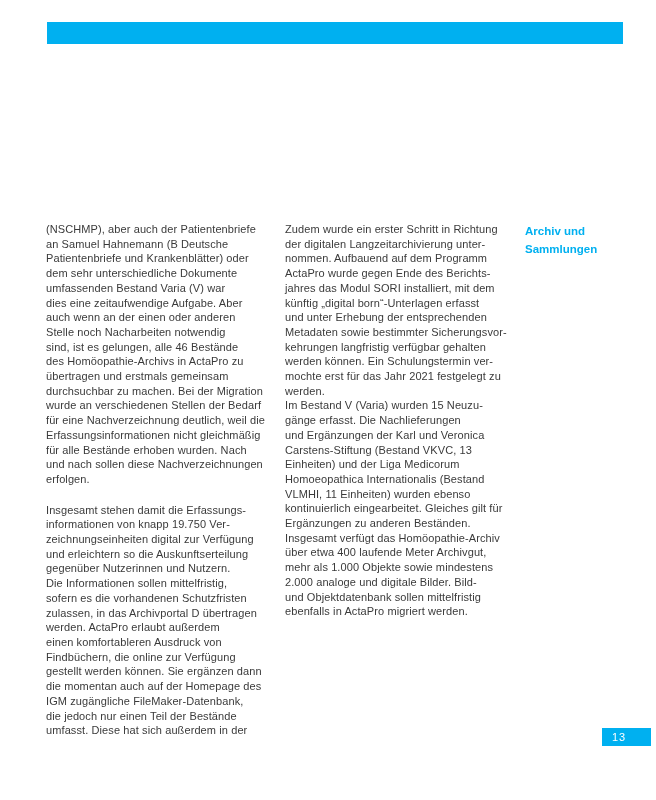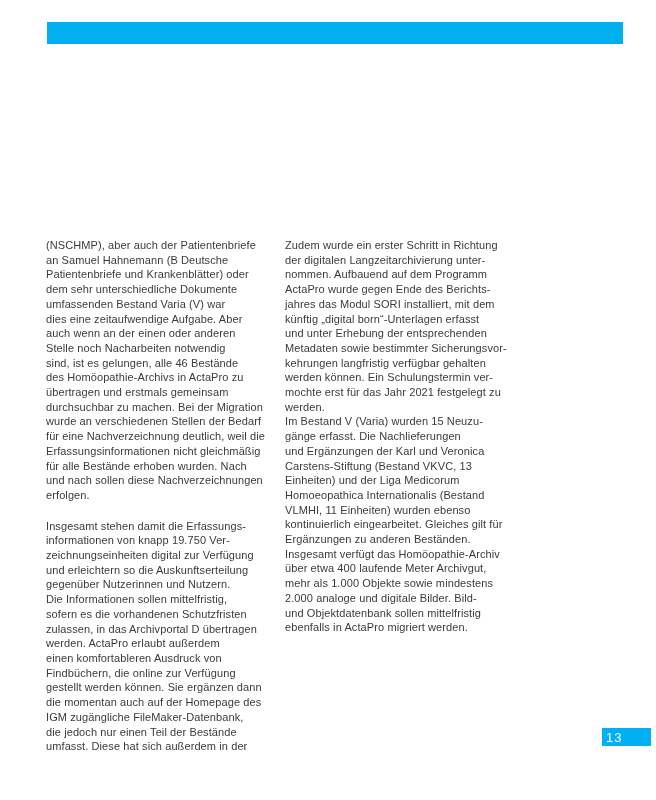--- a/index.html
+++ b/index.html
@@ -22,21 +22,21 @@
   .col {
     position: absolute;
     top: 222px;
     color: #3a3a3a;
     font-size: 11px;
     line-height: 14.7px;
     letter-spacing: 0.1px;
     text-align: left;
   }
   .col p {
-    margin: 16px 0 16px 0;
+    margin: 0 0 16px 0;
     white-space: pre-line;
   }
   .col-left  { left: 46px;  width: 228px; }
   .col-right { left: 285px; width: 240px; }
   .sidebar-label {
     position: absolute;
     left: 525px;
     top: 222px;
     width: 95px;
     color: #00b0f0;
@@ -50,23 +50,23 @@
     left: 602px;
     top: 728px;
     width: 49px;
     height: 18px;
     background: #00b0f0;
     display: flex;
     align-items: center;
   }
   .page-number-box span {
     color: #ffffff;
-    font-size: 13px;
+    font-size: 11px;
     letter-spacing: 1px;
-    padding-left: 4px;
+    padding-left: 10px;
   }
 </style>
 </head>
 <body>
 
 <div class="page">
   <div class="top-bar"></div>
 
   <div class="col col-left">
     <p>(NSCHMP), aber auch der Patientenbriefe
@@ -128,17 +128,19 @@
 kontinuierlich eingearbeitet. Gleiches gilt für
 Ergänzungen zu anderen Beständen.
 Insgesamt verfügt das Homöopathie-Archiv
 über etwa 400 laufende Meter Archivgut,
 mehr als 1.000 Objekte sowie mindestens
 2.000 analoge und digitale Bilder. Bild-
 und Objektdatenbank sollen mittelfristig
 ebenfalls in ActaPro migriert werden.</p>
   </div>
 
+  <div class="sidebar-label">Archiv und
+Sammlungen</div>
 
   <div class="page-number-box">
     <span>13</span>
   </div>
 </div>
 
 </body></html>

